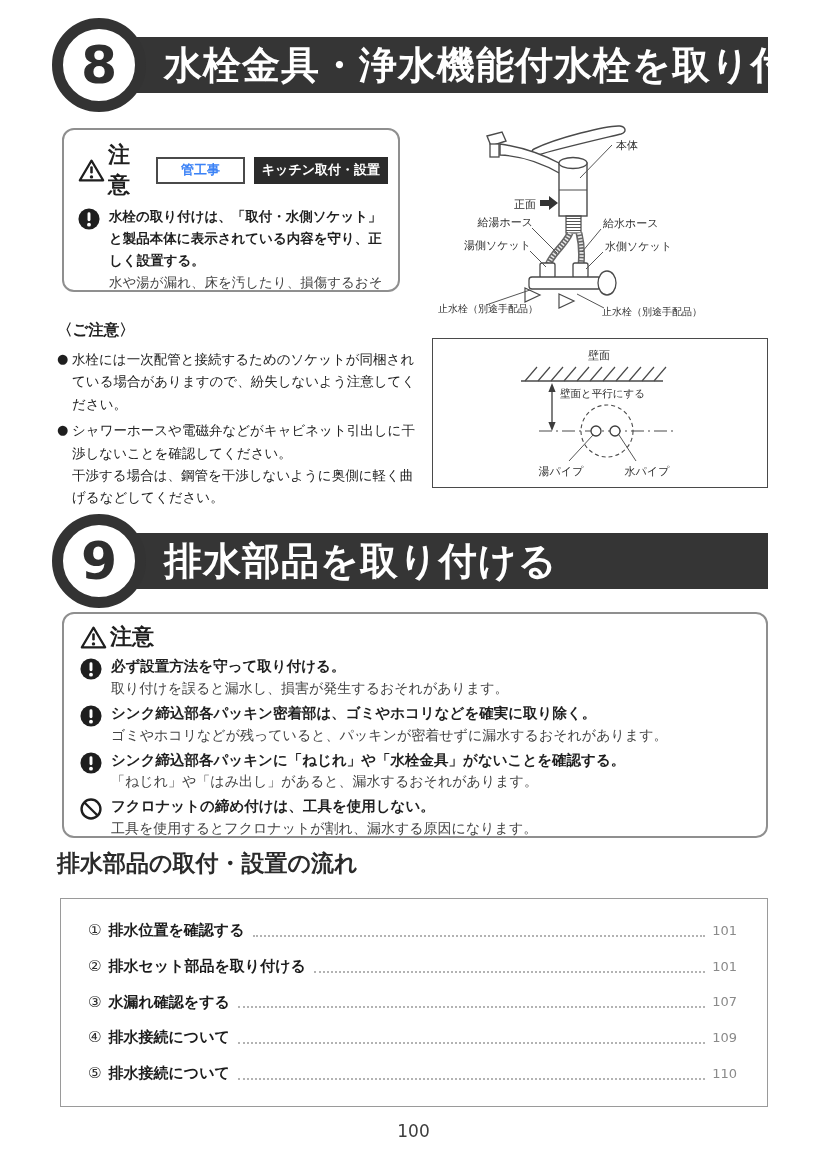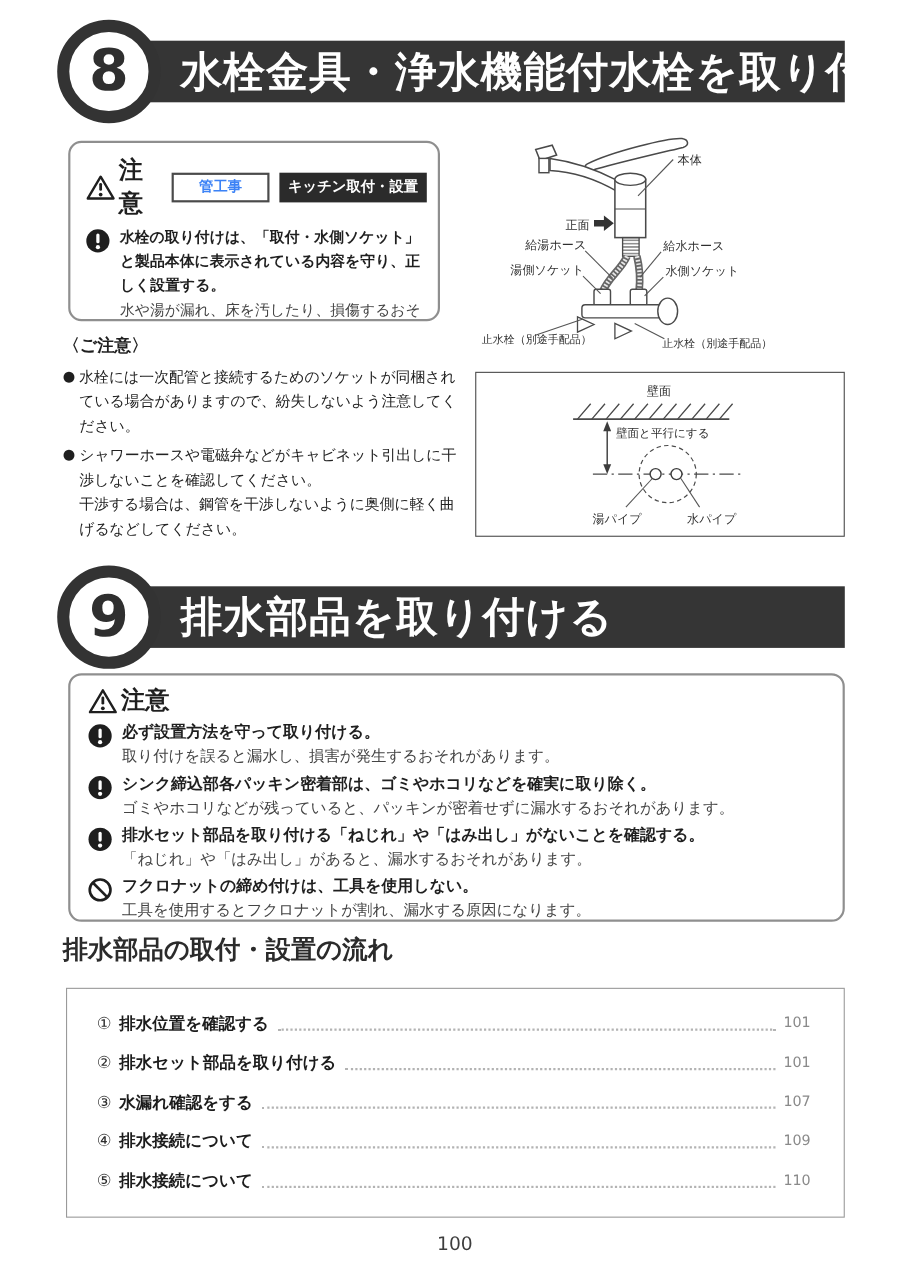--- a/index.html
+++ b/index.html
@@ -44,21 +44,21 @@
   #cb2 .ci-bold { font-size:14.5px; line-height:1.5; }
   #cb2 .ci-normal { font-size:14px; line-height:1.5; }
 
   
   figure { margin:0; }
   #faucet-fig { position:absolute; left:430px; top:118px; width:390px; height:204px; }
   #wall-fig { position:absolute; left:432px; top:338px; width:336px; height:150px; box-sizing:border-box; border:1.5px solid #4a4a4a; background:#fff; }
   svg text { fill:#2e2e2e; font-family:"DejaVu Sans","Liberation Sans",sans-serif; }
 
   
-  .notes { position:absolute; left:57px; top:304px; width:368px; }
+  .notes { position:absolute; left:57px; top:320px; width:368px; }
   .notes h2 { margin:0 0 7px; font-size:15.5px; font-weight:bold; color:#1f1f1f; }
   .note-item { display:flex; margin-bottom:4px; }
   .note-bullet { flex:0 0 15px; font-size:13px; line-height:1.72; color:#1f1f1f; }
   .note-body { flex:1; }
   .note-text { margin:0; font-size:13.5px; line-height:1.66; color:#222; }
 
   
   .flow-heading { position:absolute; left:57px; top:848px; margin:0; font-size:23px; font-weight:bold; color:#2b2b2b; }
   .flow-box { position:absolute; left:60px; top:898px; width:708px; height:209px; box-sizing:border-box; border:1.5px solid #9a9a9a; padding:21px 30px 0 27px; background:#fff; }
   .flow-row { display:flex; align-items:flex-end; margin-bottom:14px; }
@@ -244,21 +244,21 @@
       </div>
     </div>
 
     <div class="caution-item">
       <svg class="ci-icon" viewBox="0 0 24 24">
         <circle cx="12" cy="12" r="11.5" fill="#1e1e1e"></circle>
           <rect x="10.4" y="4.6" width="3.2" height="9.8" rx="1.6" fill="#fff"></rect>
           <circle cx="12" cy="18.2" r="2.1" fill="#fff"></circle>
       </svg>
       <div class="ci-text">
-        <p class="ci-bold">排水セット部品を取り付ける「ねじれ」や「はみ出し」がないことを確認する。</p>
+        <p class="ci-bold">シンク締込部各パッキンに「ねじれ」や「水栓金具」がないことを確認する。</p>
         <p class="ci-normal">「ねじれ」や「はみ出し」があると、漏水するおそれがあります。</p>
       </div>
     </div>
 
     <div class="caution-item">
       <svg class="ci-icon" viewBox="0 0 24 24">
         <circle cx="12" cy="12" r="10.3" fill="none" stroke="#1e1e1e" stroke-width="2.6"></circle>
         <line x1="4.9" y1="4.9" x2="19.1" y2="19.1" stroke="#1e1e1e" stroke-width="2.6"></line>
       </svg>
       <div class="ci-text">

